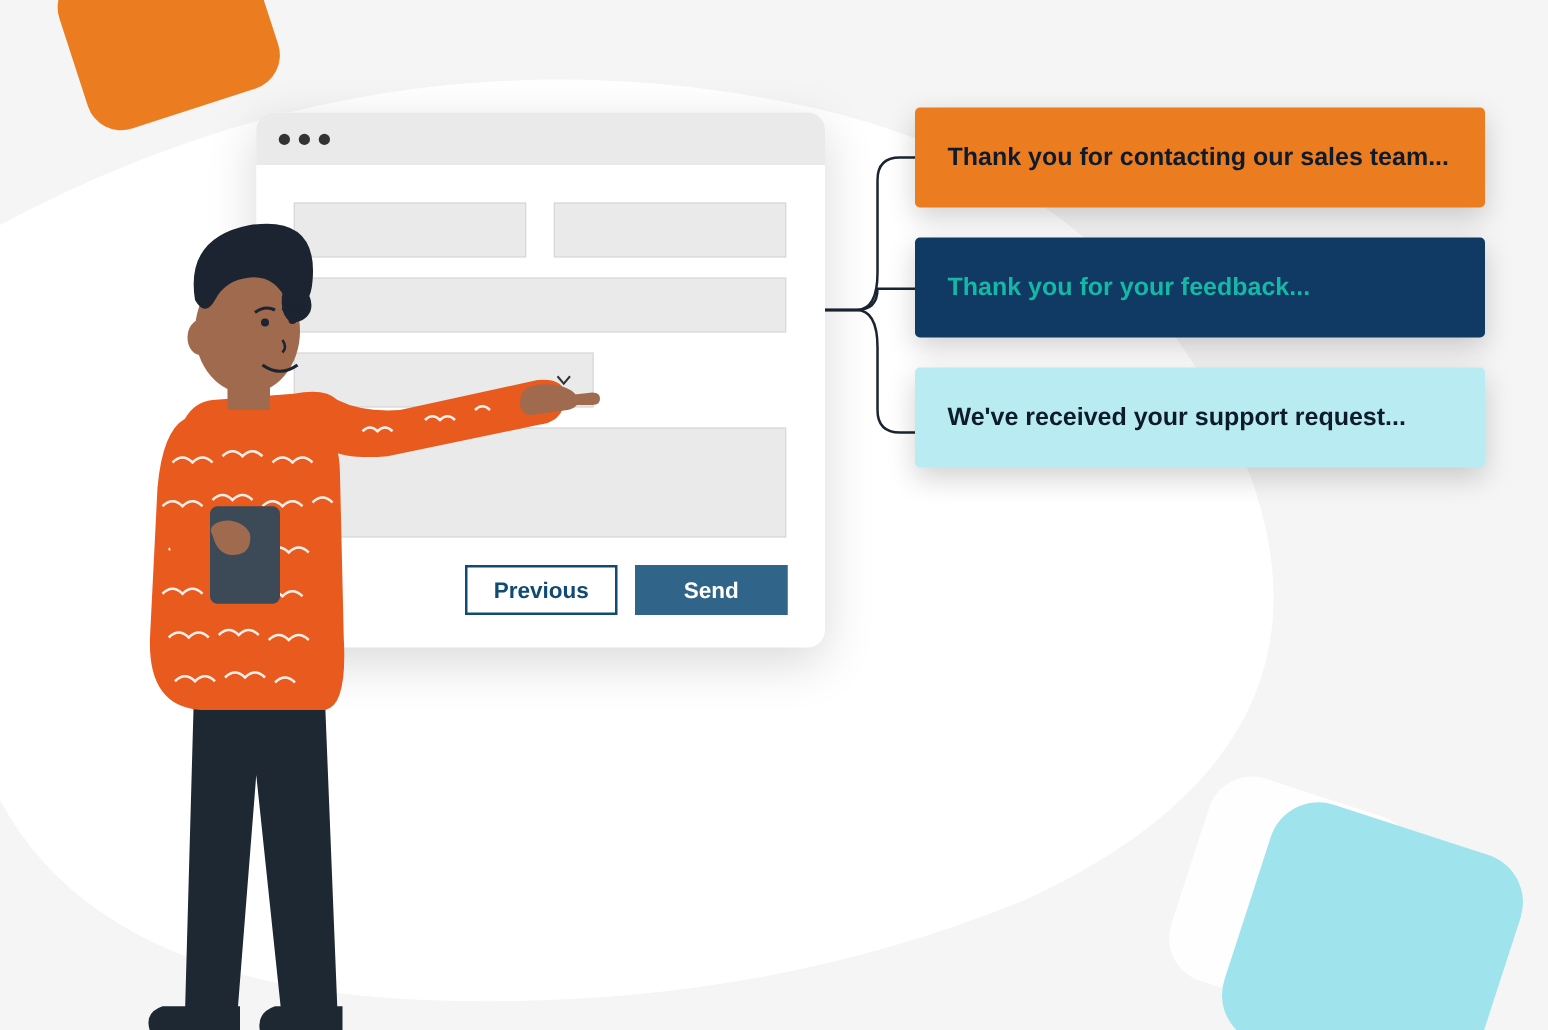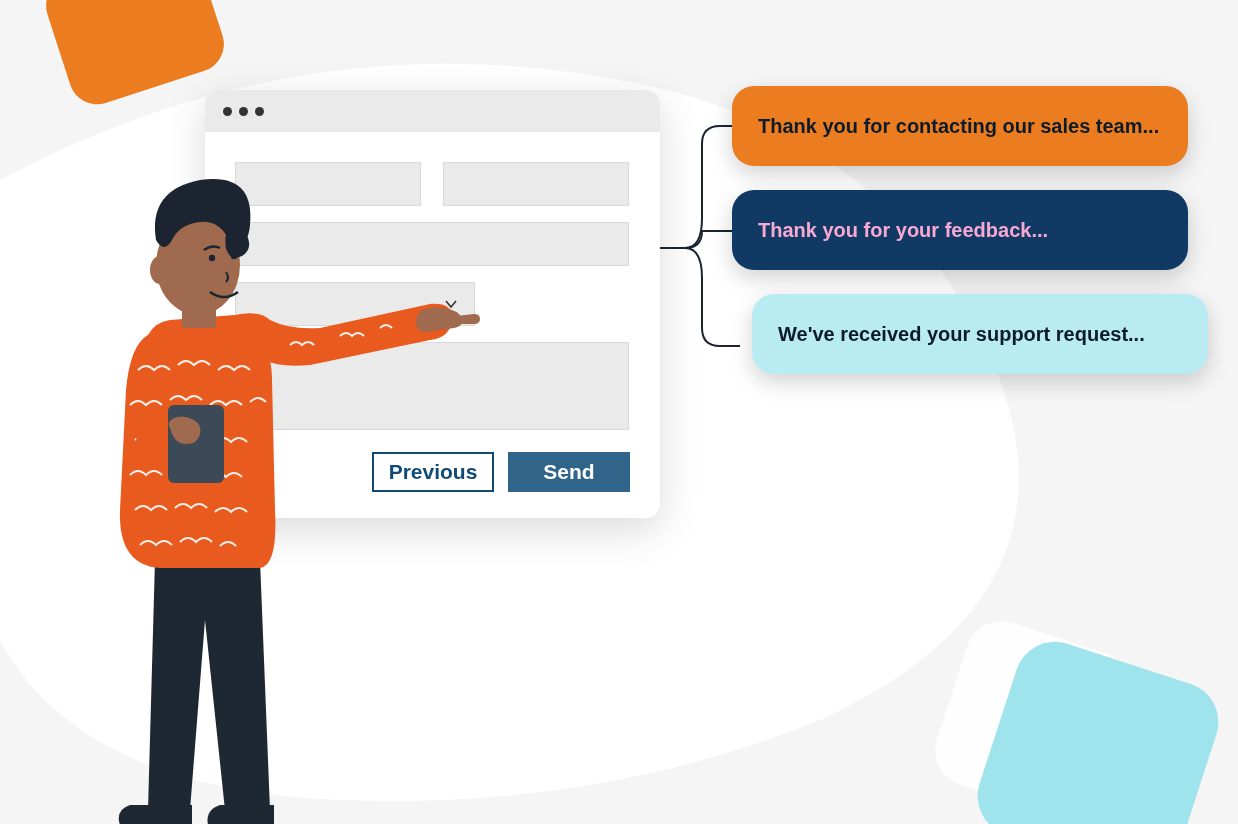--- a/index.html
+++ b/index.html
@@ -133,21 +133,21 @@
   display: flex;
   justify-content: flex-end;
   gap: 14px;
 }
 .btn {
   height: 40px;
   width: 122px;
   display: flex;
   align-items: center;
   justify-content: center;
-  font-size: 21px;
+  font-size: 18px;
   font-weight: 700;
   cursor: pointer;
 }
 .btn.outline {
   background: #fff;
   border: 2px solid #104A75;
   color: #104A75;
 }
 .btn.solid {
   background: #316489;
@@ -170,32 +170,32 @@
 .cards {
   position: absolute;
   top: 86px;
   left: 732px;
   width: 460px;
   z-index: 4;
 }
 .card {
   width: 456px;
   height: 80px;
-  border-radius: 22px;
+  border-radius: 4px;
   display: flex;
   align-items: center;
   padding-left: 26px;
   font-size: 20px;
   font-weight: 700;
   margin-bottom: 24px;
   box-shadow: 0 8px 22px rgba(0,0,0,0.18);
 }
 .card.orange { background: #EC7C20; color: #0d1b2a; }
-.card.navy { background: #103A63; color: #f9a8d4; }
-.card.cyan { background: #B8EBF2; color: #0d1b2a; margin-bottom: 0; margin-left: 20px; }
+.card.navy { background: #103A63; color: #14b8a6; }
+.card.cyan { background: #B8EBF2; color: #0d1b2a; margin-bottom: 0; }
 
 
 .person {
   position: absolute;
   top: 170px;
   left: 60px;
   width: 430px;
   height: 655px;
   z-index: 5;
 }

